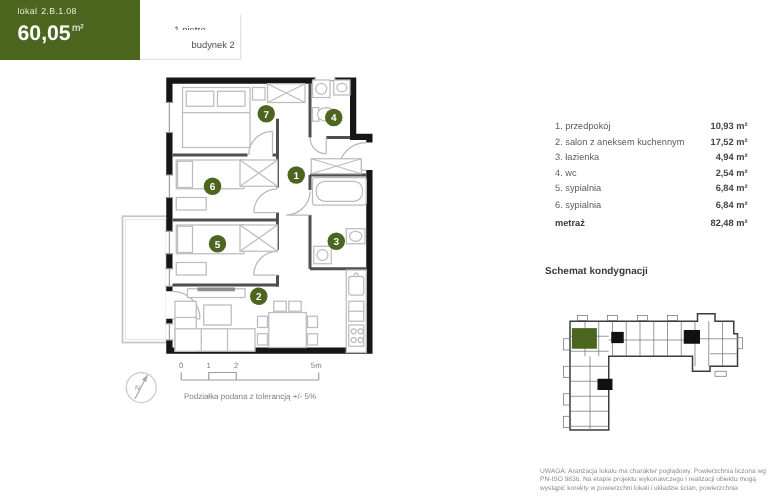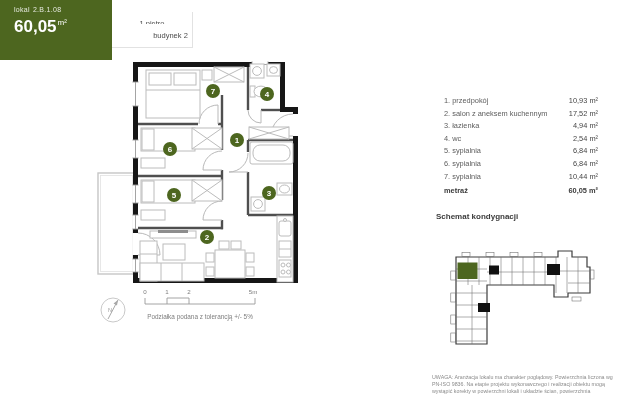--- a/index.html
+++ b/index.html
@@ -3,40 +3,40 @@
 <meta charset="utf-8">
 <style>
   html,body{margin:0;padding:0;}
   body{
     width:620px;height:400px;position:relative;overflow:hidden;
     background:#fff;font-family:"Liberation Sans",sans-serif;
     -webkit-font-smoothing:antialiased;color:#4a4a4a;
   }
   
   .hdr-green{
-    position:absolute;left:0;top:0;width:112px;height:60px;
+    position:absolute;left:0;top:0;width:112px;height:48px;
     background:#4d661f;color:#fff;box-sizing:border-box;padding:6px 0 0 14px;
   }
   .hdr-green .l1{font-size:7px;color:rgba(255,255,255,.85);letter-spacing:.3px;}
   .hdr-green .l1 .uid{margin-left:3px;}
   .hdr-green .l2{font-size:17px;font-weight:bold;line-height:20px;}
   .hdr-green .l2 sup{font-size:8px;font-weight:normal;margin-left:1px;}
   .hdr-cell{
     position:absolute;left:112px;width:81px;height:24px;box-sizing:border-box;
     border-right:1px solid #e2e2e2;border-bottom:1px solid #e2e2e2;
     display:flex;align-items:center;justify-content:center;
     font-size:7.5px;color:#4c4c4c;background:#fff;
   }
   .hdr-cell.c1{top:12px;}
   .hdr-cell.c2{top:24px;padding-left:37px;}
   
   .room-list{position:absolute;left:444px;top:95px;width:154px;}
   .room-list .row{display:flex;justify-content:space-between;line-height:12.6px;}
   .room-list .rname{font-size:7.4px;color:#5c5c5c;}
-  .room-list .rarea{font-size:7.4px;color:#454545;}
+  .room-list .rarea{font-size:7.4px;color:#454545;font-weight:bold;}
   .room-list .row.total{margin-top:2px;}
   .room-list .row.total .rname,.room-list .row.total .rarea{font-weight:bold;color:#3b3b3b;}
   .schem-title{
     position:absolute;left:436px;top:212px;font-size:8px;font-weight:bold;color:#3b3b3b;
   }
   .disclaimer{
     position:absolute;left:432px;top:374px;width:181px;
     font-size:5.3px;line-height:7.1px;color:#8b8b8b;
   }
   svg{position:absolute;}
@@ -309,27 +309,23 @@
       <span class="rarea">2,54 m²</span>
     </div>
   <div class="row">
       <span class="rname">5. sypialnia</span>
       <span class="rarea">6,84 m²</span>
     </div>
   <div class="row">
       <span class="rname">6. sypialnia</span>
       <span class="rarea">6,84 m²</span>
     </div>
-  <div class="row">
-      <span class="rname">7. sypialnia</span>
-      <span class="rarea">10,44 m²</span>
-    </div>
   <div class="row total">
       <span class="rname">metraż</span>
-      <span class="rarea">60,05 m²</span>
+      <span class="rarea">82,48 m²</span>
     </div>
 </div>
 
 <div class="schem-title">Schemat kondygnacji</div>
 
 <svg style="left:448px;top:246px" width="164" height="104" viewBox="448 246 164 104">
   <g>
     <path d="M456,257 H558 V251 H572 V257 H587 V267 H590 V293 H568 V297 H554 V285 H487 V344 H456 Z" fill="#fff" stroke="#3c3c3c" stroke-width="1.2"></path>
   </g>
   <g stroke="#6a6a6a" stroke-width="0.55">

